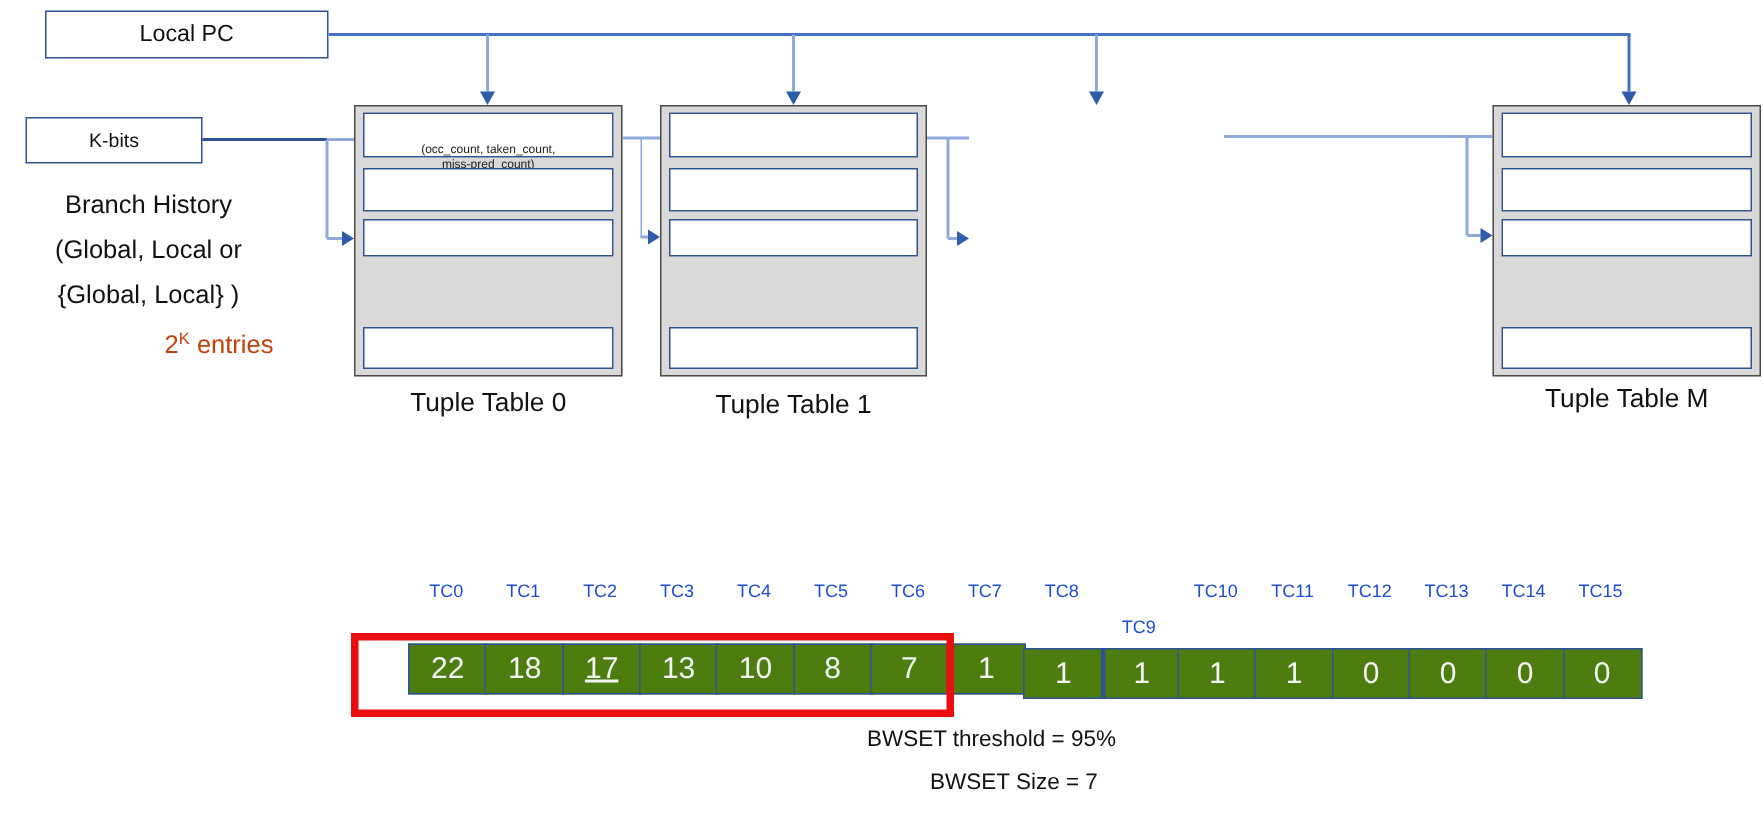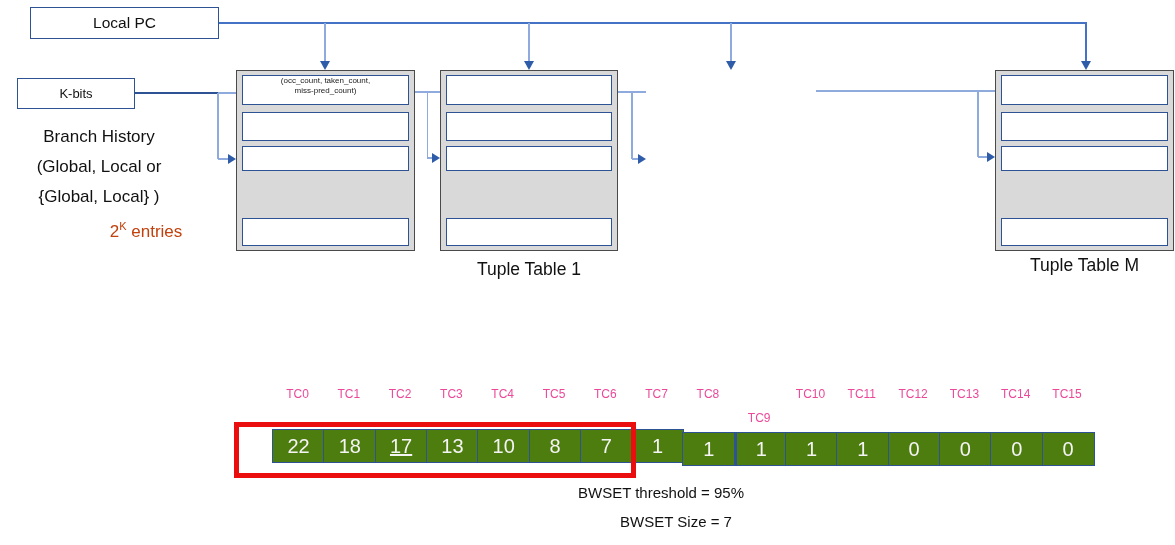--- a/index.html
+++ b/index.html
@@ -33,26 +33,26 @@
   
   .ttable{position:absolute;top:70px;height:181px;background:#D9D9D9;
     border:1.8px solid #4a4a4a;box-sizing:border-box;}
   .trow{position:absolute;left:5px;right:5px;background:#fff;
     border:1.6px solid #2E5395;box-sizing:border-box;}
   .r1{top:4px;height:30px;}
   .r2{top:41px;height:29px;}
   .r3{top:75px;height:25px;}
   .r4{top:147px;height:28px;}
   .r1 .celltext{display:block;width:100%;text-align:center;font-size:8px;
-    line-height:10px;padding-top:0;color:#1a1a1a;}
+    line-height:10px;padding-top:19px;color:#1a1a1a;}
   .tlabel{position:absolute;left:0;width:100%;text-align:center;
     font-size:17.5px;color:#111;}
   
   .tc-label{position:absolute;top:0;width:53px;text-align:center;
-    font-size:12px;color:#ec4899;}
+    font-size:12px;color:#1d4ed8;}
   .tc-cell{position:absolute;top:0;width:53px;height:34px;box-sizing:border-box;
     background:#4d7c0f;border:1.7px solid #2E5395;color:#F4F4F4;
     font-size:20px;display:flex;align-items:center;justify-content:center;}
   .tc-cell.shifted{top:3px;}
   .tc-cell.thickleft{border-left-width:3.2px;}
   .redbox{position:absolute;left:234px;top:422px;height:56px;box-sizing:border-box;
     border:5px solid #EA0E0E;background:transparent;}
   
   .caption{position:absolute;width:400px;text-align:center;font-size:15px;color:#111;}
 </style>
@@ -96,20 +96,21 @@
   <div class="ttable" style="left:236px;width:179px;">
     <div class="trow r1">
       <span class="celltext">
         <span>(occ_count, taken_count,</span><br>
         <span>miss-pred_count)</span>
       </span>
     </div>
     <div class="trow r2"></div>
     <div class="trow r3"></div>
     <div class="trow r4"></div>
+    <div class="tlabel" style="top:187px;">Tuple Table 0</div>
   </div>
 
   <div class="ttable" style="left:440px;width:178px;">
     <div class="trow r1"></div>
     <div class="trow r2"></div>
     <div class="trow r3"></div>
     <div class="trow r4"></div>
     <div class="tlabel" style="top:188px;">Tuple Table 1</div>
   </div>
 

